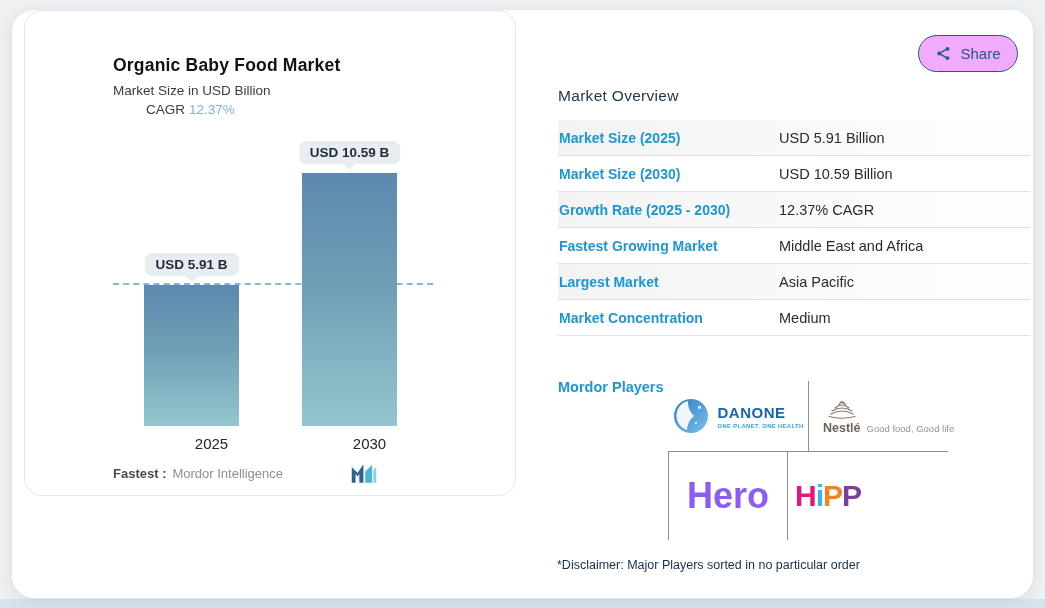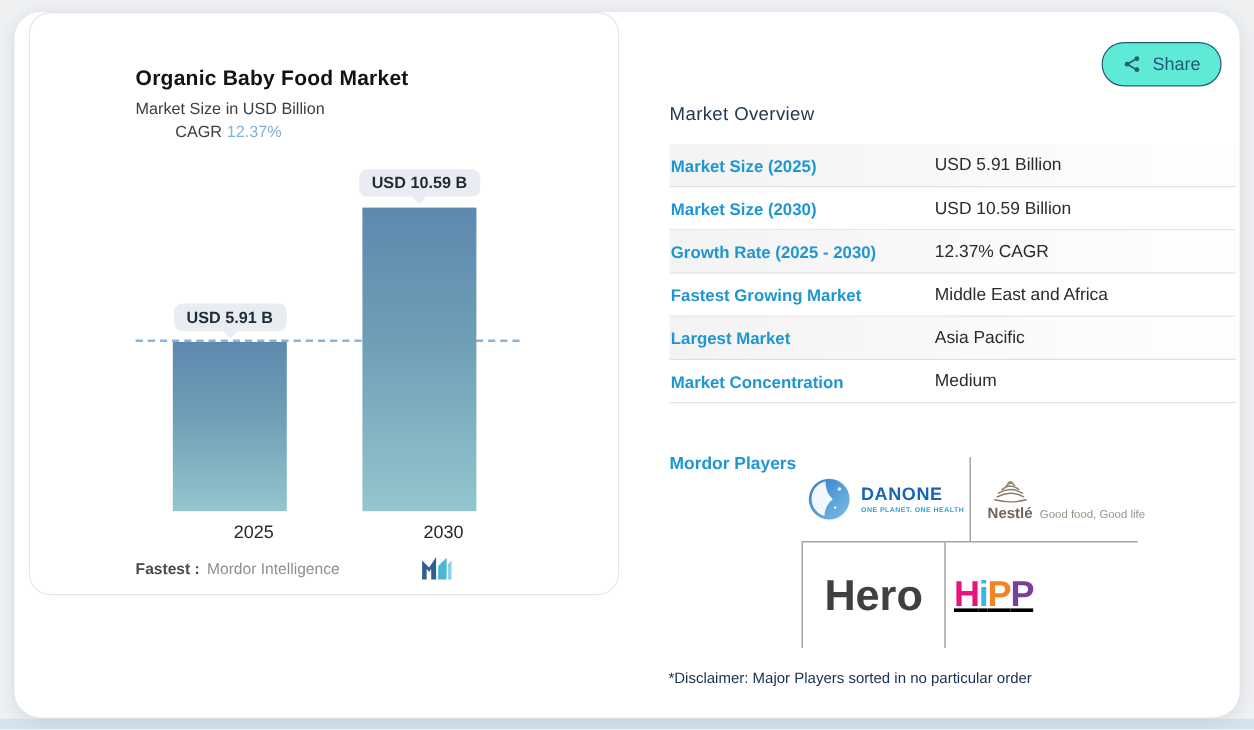--- a/index.html
+++ b/index.html
@@ -10,21 +10,21 @@
   }
   .bottom-strip{position:absolute;left:0;bottom:0;width:1045px;height:9px;background:#d6e3ef;}
   .outer-card{
     position:absolute;left:12px;top:10px;width:1021px;height:588px;
     background:#ffffff;border-radius:22px;
     box-shadow:0 3px 14px rgba(40,60,80,0.10);
   }
   
   .share-btn{
     position:absolute;left:906px;top:25px;width:100px;height:37px;
-    background:#5eead4;border:1.6px solid #265b78;border-radius:19px;
+    background:#f0abfc;border:1.6px solid #265b78;border-radius:19px;
     display:flex;align-items:center;justify-content:center;gap:8px;
     color:#265b78;font-size:15px;cursor:pointer;font-family:inherit;
   }
   .share-ic{width:17px;height:17px;}
   .share-ic circle{fill:#265b78;}
   .share-ic line{stroke:#265b78;stroke-width:1.6;}
   
   .chart-card{
     position:absolute;left:12px;top:0;width:490px;height:484px;
     background:#fff;border:1px solid #e3e5e7;border-radius:18px;
@@ -70,31 +70,31 @@
   
   .mp-label{position:absolute;left:546px;top:369px;font-size:14.5px;font-weight:bold;color:#1e96d3;}
   .mp-grid{position:absolute;left:656px;top:371px;width:280px;}
   .mp-row1{display:flex;height:70px;}
   .mp-row2{display:flex;height:88px;border-top:1px solid #8e8e8e;}
   .mp-cell{display:flex;align-items:center;justify-content:center;}
   .danone-cell{width:140px;gap:9px;}
   .nestle-cell{width:140px;border-left:1px solid #8e8e8e;flex-direction:column;align-items:flex-start;padding-left:14px;box-sizing:border-box;}
   .hain-cell{width:80px;}
   .hero-cell{width:120px;border-left:1px solid #8e8e8e;border-right:1px solid #8e8e8e;box-sizing:border-box;}
-  .hipp-cell{width:80px;text-decoration:underline;}
+  .hipp-cell{width:80px;}
   .danone-globe{width:36px;height:36px;}
   .danone-txt{display:flex;flex-direction:column;}
   .danone-name{font-size:15px;font-weight:bold;color:#1766b5;letter-spacing:.5px;}
   .danone-tag{font-size:5.8px;font-weight:bold;color:#2aa3de;letter-spacing:.4px;margin-top:2px;}
   .nestle-ic{width:30px;height:22px;margin-left:4px;}
   .nestle-row{display:flex;align-items:baseline;gap:6px;margin-top:1px;}
   .nestle-name{font-size:12.5px;font-weight:bold;color:#70655a;}
   .nestle-tag{font-size:9.5px;color:#9a9186;white-space:nowrap;}
   .hain-ic{width:60px;height:60px;}
-  .hero-word{font-size:36px;font-weight:800;color:#404040;letter-spacing:0;}
+  .hero-word{font-size:36px;font-weight:800;color:#8b5cf6;letter-spacing:0;}
   .hipp-word{font-size:30px;font-weight:800;letter-spacing:-1px;}
   .disclaimer{position:absolute;left:545px;top:548px;font-size:12.5px;color:#16304d;}
 </style>
 </head>
 <body>
 
 <div class="bottom-strip"></div>
 
 <div class="outer-card">
 

